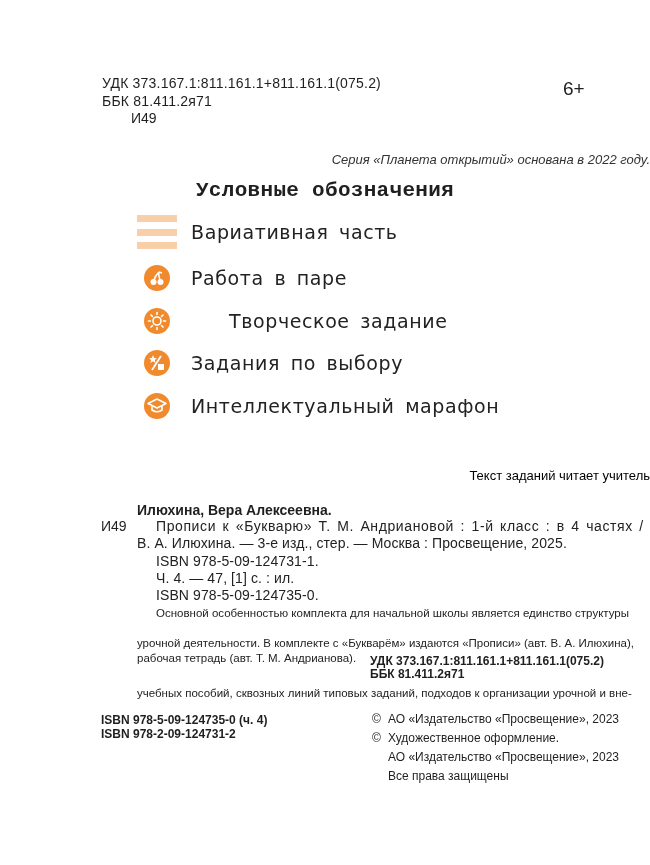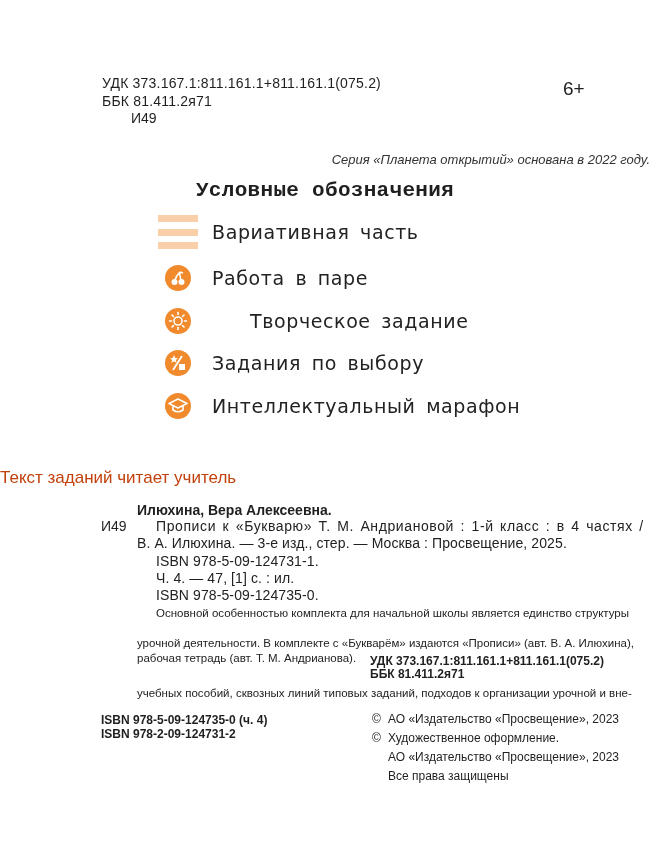--- a/index.html
+++ b/index.html
@@ -6,27 +6,27 @@
   body {
     width: 650px; height: 865px; background: #ffffff; position: relative; overflow: hidden;
     font-family: "Liberation Sans", "DejaVu Sans", sans-serif; color: #1f1f1f;
   }
   .abs { position: absolute; white-space: nowrap; }
   .udk-top { left: 102px; top: 74px; font-size: 14px; line-height: 18px; letter-spacing: 0.2px; }
   .idx-top { left: 131px; top: 110px; font-size: 14px; }
   .age { left: 563px; top: 78px; font-size: 19px; color: #222; }
   .series { left: 0; width: 100%; text-align: right; top: 152px; font-size: 13px; font-style: italic; color: #333; }
   .legend-title { left: 0; width: 100%; text-align: center; top: 179px; font-size: 21px; font-weight: bold; letter-spacing: 0.3px; font-family: Liberation Mono, monospace; }
-  .legend-row { left: 158px; height: 40px; display: flex; align-items: center; justify-content: flex-end; }
+  .legend-row { left: 137px; height: 40px; display: flex; align-items: center; justify-content: flex-end; }
   .legend-row .ico { width: 40px; height: 40px; display: flex; align-items: center; justify-content: center; margin-right: 14px; }
   .legend-row .lbl { font-size: 19px; letter-spacing: 0.6px; word-spacing: 4px; font-family: "DejaVu Sans", sans-serif; color: #222; }
   .stripes { width: 42px; height: 34px; display: flex; flex-direction: column; justify-content: space-between; }
   .stripes span { display: block; height: 7px; background: #f9cfa9; }
   .circle { width: 26px; height: 26px; border-radius: 50%; background: #f08a2c; display: flex; align-items: center; justify-content: center; }
-  .reader { left: 0; width: 100%; text-align: left; top: 468px; font-size: 17px; color: #c2410c; }
+  .reader { left: 0; width: 100%; text-align: right; top: 468px; font-size: 13px; color: #000000; }
   .author { left: 137px; top: 502px; font-size: 14px; font-weight: bold; }
   .cat-idx { left: 101px; top: 518px; font-size: 14px; }
   .cat-line { font-size: 14px; color: #222; letter-spacing: 0.1px; }
   .small { font-size: 11.5px; line-height: 15px; color: #222; }
   .bold12 { font-size: 12px; font-weight: bold; line-height: 14px; }
   .copy-row { font-size: 12px; line-height: 19px; }
 </style>
 </head>
 <body>
 

